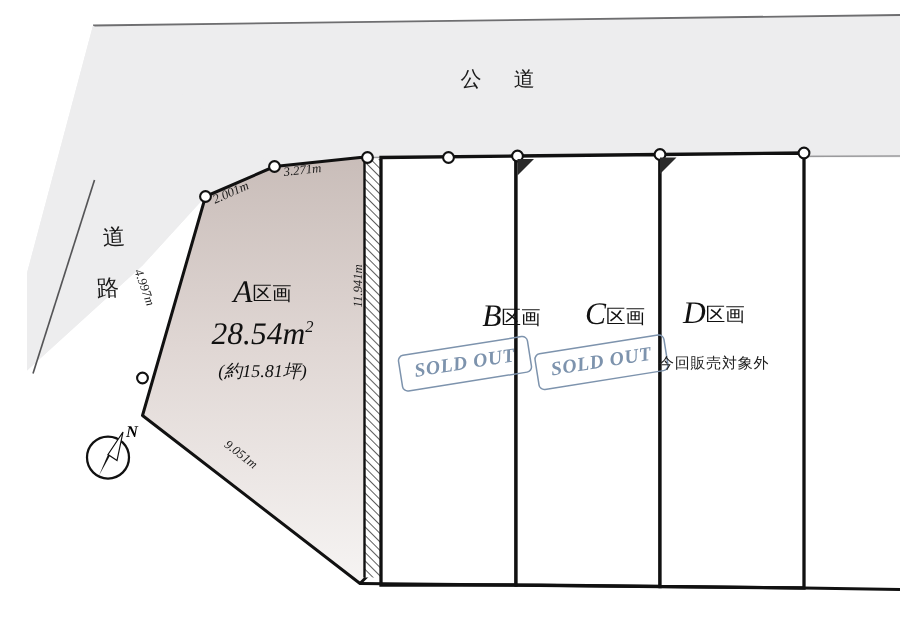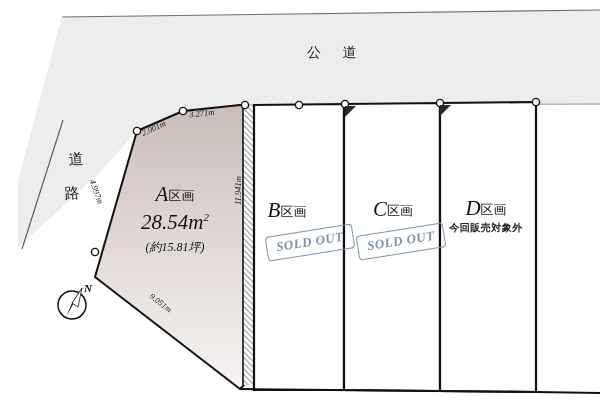--- a/index.html
+++ b/index.html
@@ -59,23 +59,22 @@
   .lot-tsubo{
     font-family:Liberation Serif, serif;
     font-style:italic;
     font-size:12px;
     margin-top:4px;
   }
   .lot-note{
     font-family:"Liberation Sans", sans-serif;
     font-size:10px;
     color:#222;
-    margin-top:0;
+    margin-top:14px;
     letter-spacing:0.5px;
-    font-weight:bold;
   }
 
   .soldout{
     position:absolute;
     border:1.6px solid #7d93ad;
     border-radius:4px;
     color:#7d93ad;
     font-family:"Liberation Serif", serif;
     font-style:italic;
     font-weight:bold;
@@ -195,35 +194,35 @@
   <div class="doro-label" style="left:60px;top:178px;width:24px;">路</div>
 
   <div class="lot-label" style="left:110px;top:182px;width:130px;">
     <div>
       <span class="lot-letter">A</span><span class="lot-kugaku">区画</span>
     </div>
     <div class="lot-area"><span>28.54m</span><sup>2</sup></div>
     <div class="lot-tsubo">(約15.81坪)</div>
   </div>
 
-  <div class="lot-label" style="left:242px;top:198px;width:90px;">
+  <div class="lot-label" style="left:272px;top:198px;width:90px;padding-left:24px;">
     <div>
       <span class="lot-letter">B</span><span class="lot-kugaku">区画</span>
     </div>
   </div>
   <div class="soldout" style="left:266px;top:230px;">SOLD OUT</div>
 
-  <div class="lot-label" style="left:347px;top:197px;width:92px;">
+  <div class="lot-label" style="left:347px;top:197px;width:92px;padding-left:17px;">
     <div>
       <span class="lot-letter">C</span><span class="lot-kugaku">区画</span>
     </div>
   </div>
   <div class="soldout" style="left:357px;top:229px;">SOLD OUT</div>
 
-  <div class="lot-label" style="left:440px;top:196px;width:92px;">
+  <div class="lot-label" style="left:430px;top:196px;width:92px;">
     <div>
       <span class="lot-letter">D</span><span class="lot-kugaku">区画</span>
     </div>
     <div class="lot-note">今回販売対象外</div>
   </div>
 
   <div class="dim" style="left:189px;top:108px;transform:rotate(-6deg);">3.271m</div>
 
   <div class="dim" style="left:141px;top:123px;transform:rotate(-24deg);">2.001m</div>
 

